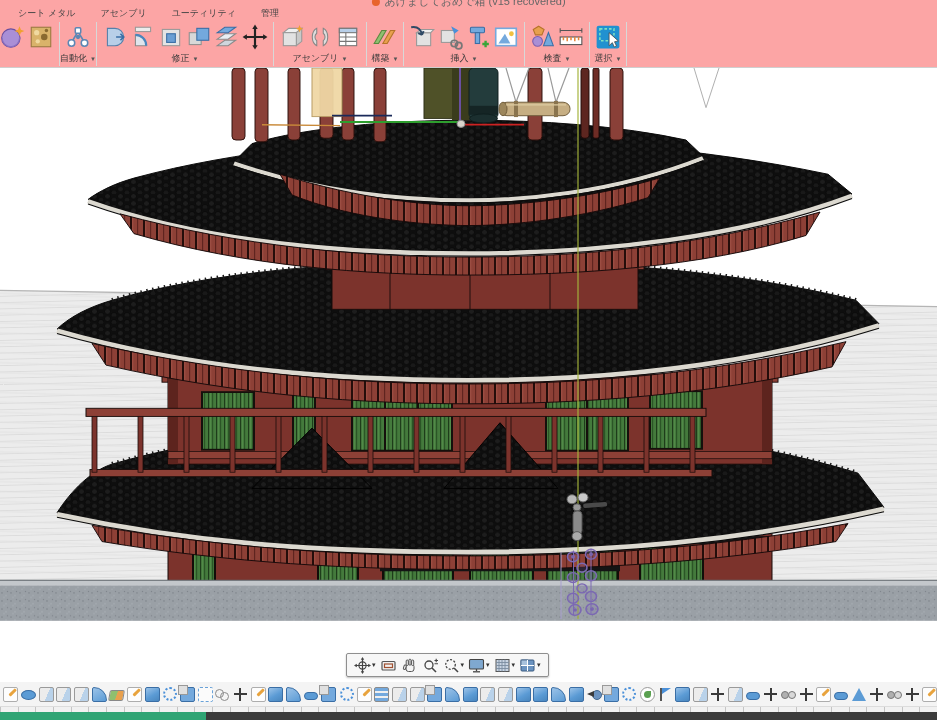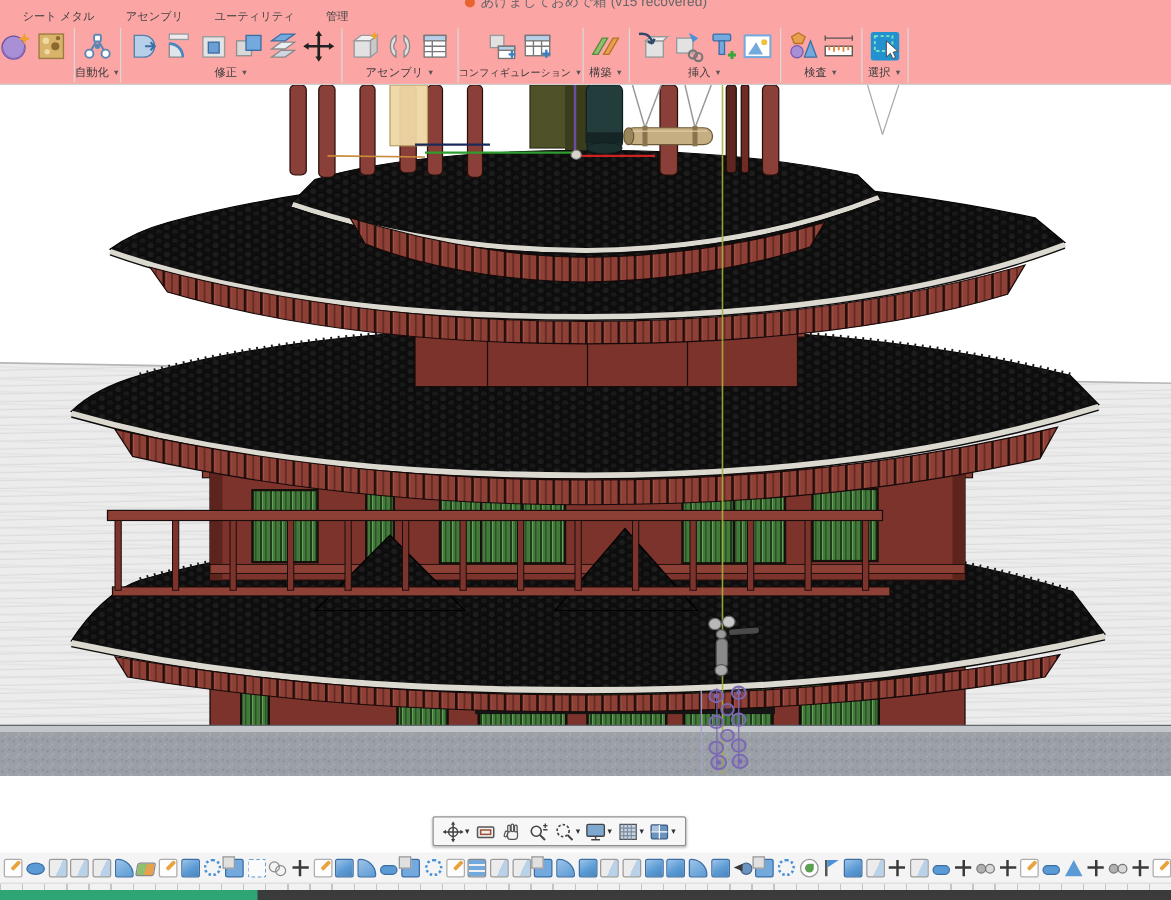--- a/index.html
+++ b/index.html
@@ -187,40 +187,20 @@
             <rect x="4" y="4" width="16" height="4" fill="#b8cfe8" stroke="#777"></rect>
             <path d="M4,12 H20 M4,16 H20 M10,8 V20" stroke="#777" fill="none"></path>
           </svg>
         </div>
         <div class="glabel">
           <span>アセンブリ</span>
             <span class="caret">▼</span>
         </div>
       </div>
 
-      <div class="tgroup">
-        <div class="ticons">
-          <svg class="tbi" viewBox="0 0 24 24">
-            <rect x="3" y="4" width="10" height="9" fill="#e2e2e2" stroke="#999"></rect>
-            <rect x="9" y="12" width="12" height="9" fill="#fff" stroke="#777"></rect>
-            <rect x="9" y="12" width="12" height="3" fill="#b8cfe8" stroke="#777"></rect>
-            <path d="M19,15.5 v5 M16.5,18 h5" stroke="#3a7ec2" stroke-width="1.8"></path>
-          </svg>
-          <svg class="tbi" viewBox="0 0 24 24">
-            <rect x="3" y="4" width="18" height="15" fill="#fff" stroke="#777"></rect>
-            <rect x="3" y="4" width="18" height="4" fill="#b8cfe8" stroke="#777"></rect>
-            <path d="M3,12 H21 M9,8 V19 M15,8 V19" stroke="#777" fill="none"></path>
-            <path d="M18.5,14.5 v6 M15.5,17.5 h6" stroke="#3a7ec2" stroke-width="1.8"></path>
-          </svg>
-        </div>
-        <div class="glabel small">
-          <span>コンフィギュレーション</span>
-            <span class="caret">▼</span>
-        </div>
-      </div>
 
       <div class="tgroup">
         <div class="ticons">
           <svg class="tbi" viewBox="0 0 24 24">
             <polygon points="2,18 9,6 13,6 6,18" fill="#8fbf6f" stroke="#5a8a3f"></polygon>
             <polygon points="10,18 17,6 21,6 14,18" fill="#e8a04d" stroke="#b5732a"></polygon>
           </svg>
         </div>
         <div class="glabel">
           <span>構築</span>

